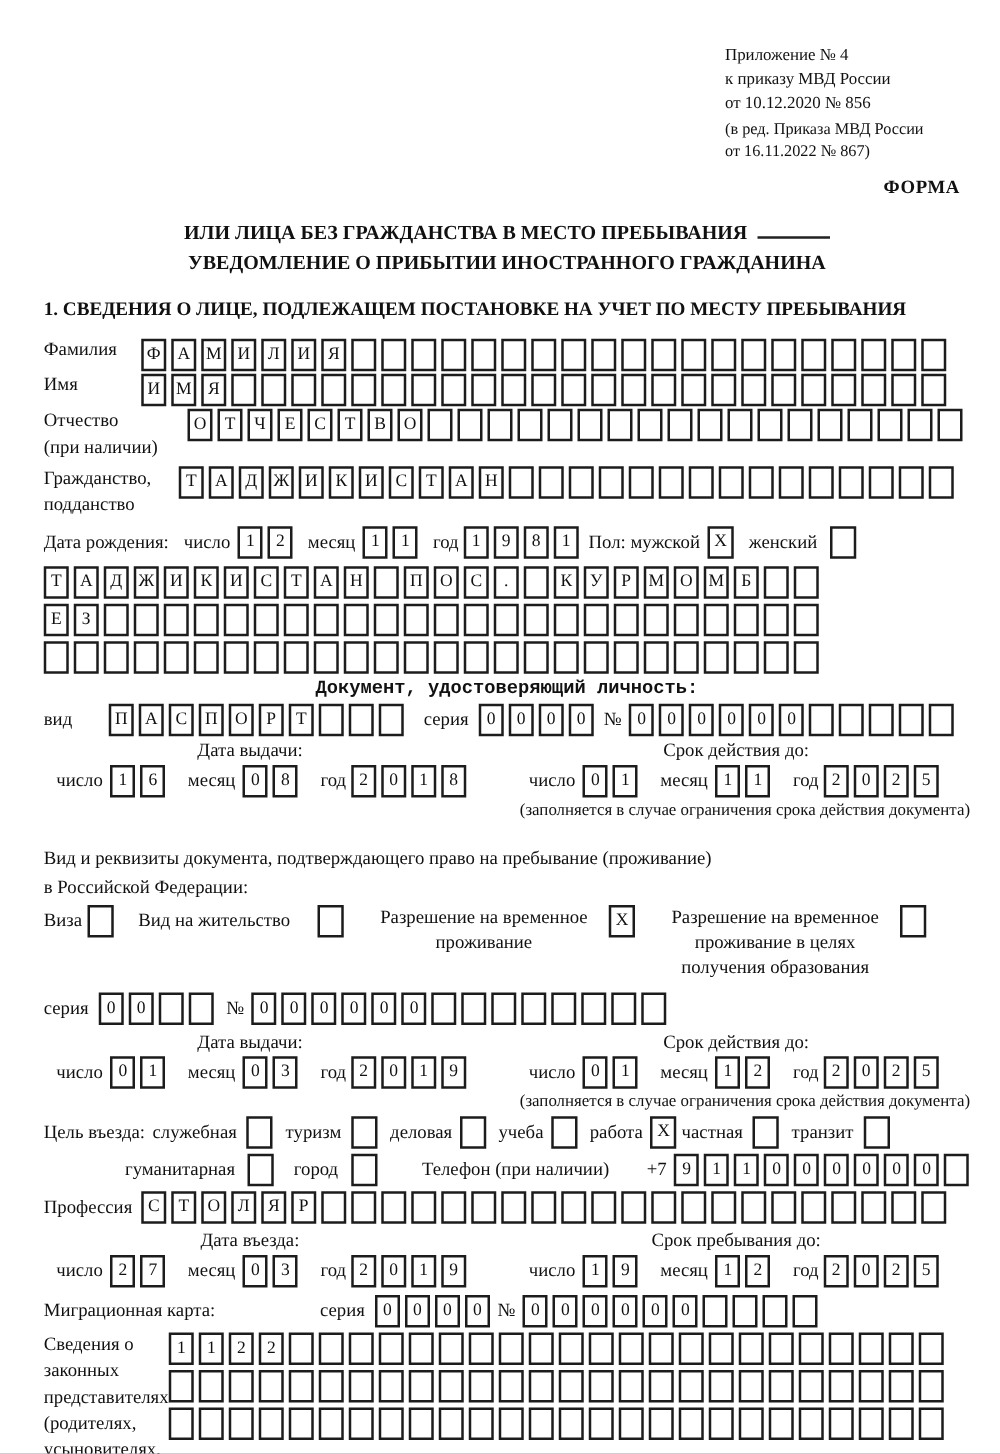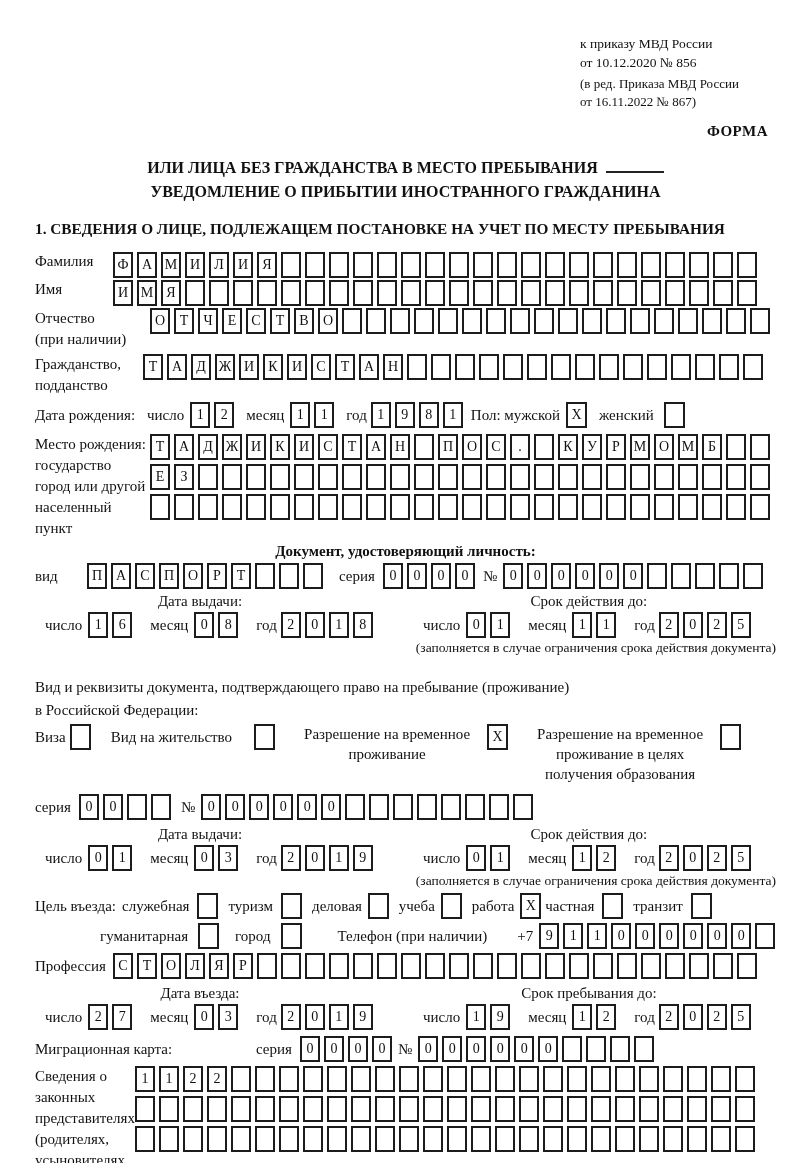--- a/index.html
+++ b/index.html
@@ -34,20 +34,21 @@
   .intro{font-size:15px;line-height:23px;margin-top:20px;}
   .optlbl{font-size:15px;line-height:20px;text-align:center;flex:none;}
   .inlinegap{margin-left:10px;}
 </style>
 </head>
 <body>
 
 <div class="page">
 
   <div class="appendix">
+    <div>Приложение № 4</div>
     <div>к приказу МВД России</div>
     <div>от 10.12.2020 № 856</div>
     <div class="sub">
       <div>(в ред. Приказа МВД России</div>
       <div>от 16.11.2022 № 867)</div>
     </div>
   </div>
   <div class="forma">ФОРМА</div>
 
   <div class="title">
@@ -214,26 +215,20 @@
         <span class="cell">8</span>
         <span class="cell">1</span>
       </div>
     <span class="lbl" style="margin:0 6px 0 4px;">Пол: мужской</span>
     <span class="chk">X</span>
     <span class="lbl" style="margin:0 10px 0 12px;">женский</span>
     <span class="chk"></span>
   </div>
 
   <div class="row mt6">
-    <div class="w115" style="flex:none;">
-      <div class="lbl2">Место рождения:</div>
-      <div class="lbl2">государство</div>
-      <div class="lbl2">город или другой</div>
-      <div class="lbl2">населенный пункт</div>
-    </div>
     <div>
       <div class="cells cellrow">
           <span class="cell">Т</span>
           <span class="cell">А</span>
           <span class="cell">Д</span>
           <span class="cell">Ж</span>
           <span class="cell">И</span>
           <span class="cell">К</span>
           <span class="cell">И</span>
           <span class="cell">С</span>
@@ -308,21 +303,21 @@
           <span class="cell"></span>
           <span class="cell"></span>
           <span class="cell"></span>
           <span class="cell"></span>
           <span class="cell"></span>
           <span class="cell"></span>
         </div>
     </div>
   </div>
 
-  <div class="dhead" style="font-weight:bold;margin-top:2px;">Документ, удостоверяющий личность:</div>
+  <div class="dhead" style="font-weight:bold;margin-top:2px;font-family:Liberation Mono, monospace;">Документ, удостоверяющий личность:</div>
   <div class="row mt2" style="align-items:center;">
     <div class="lbl w52">вид</div>
     <div class="cells">
         <span class="cell">П</span>
         <span class="cell">А</span>
         <span class="cell">С</span>
         <span class="cell">П</span>
         <span class="cell">О</span>
         <span class="cell">Р</span>
         <span class="cell">Т</span>

